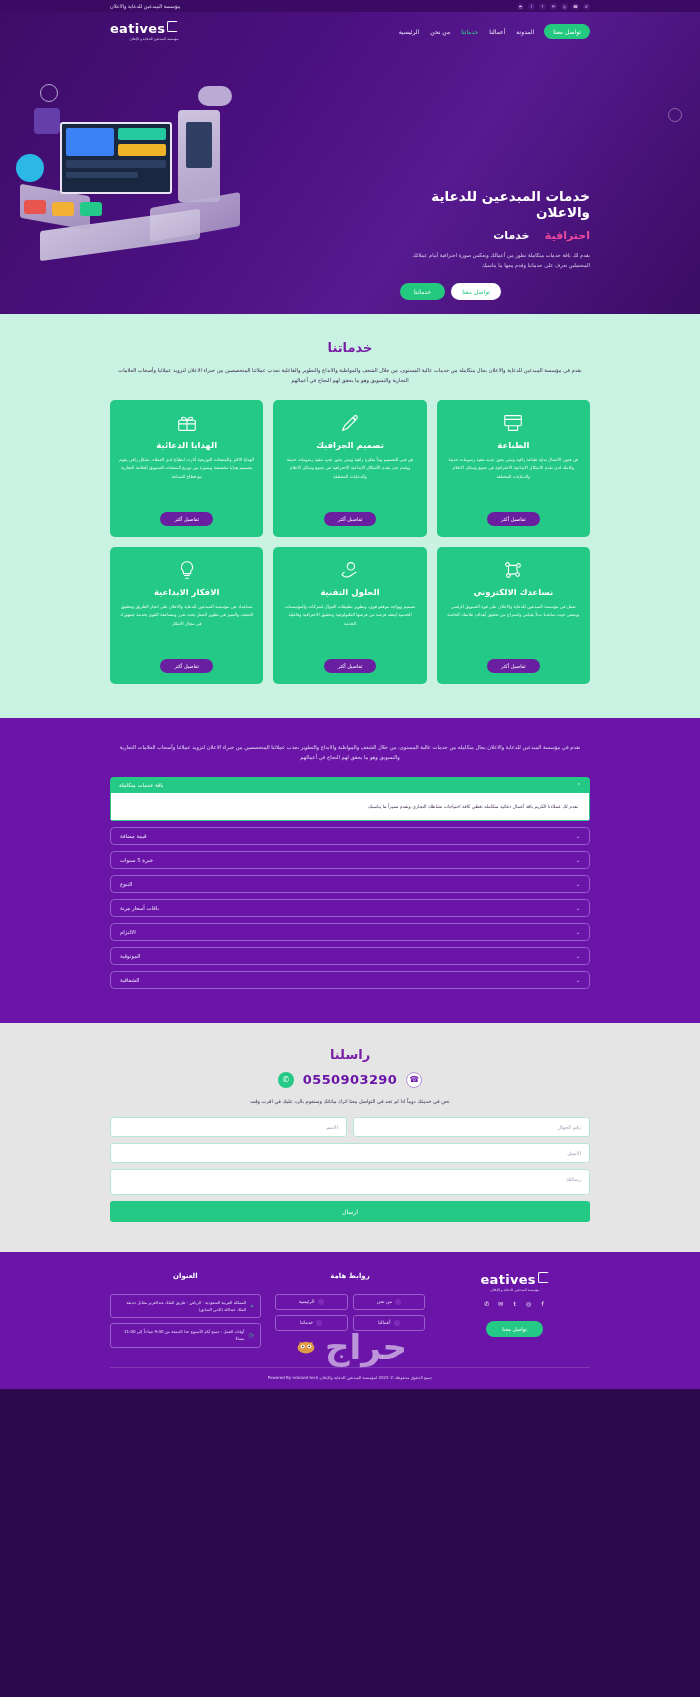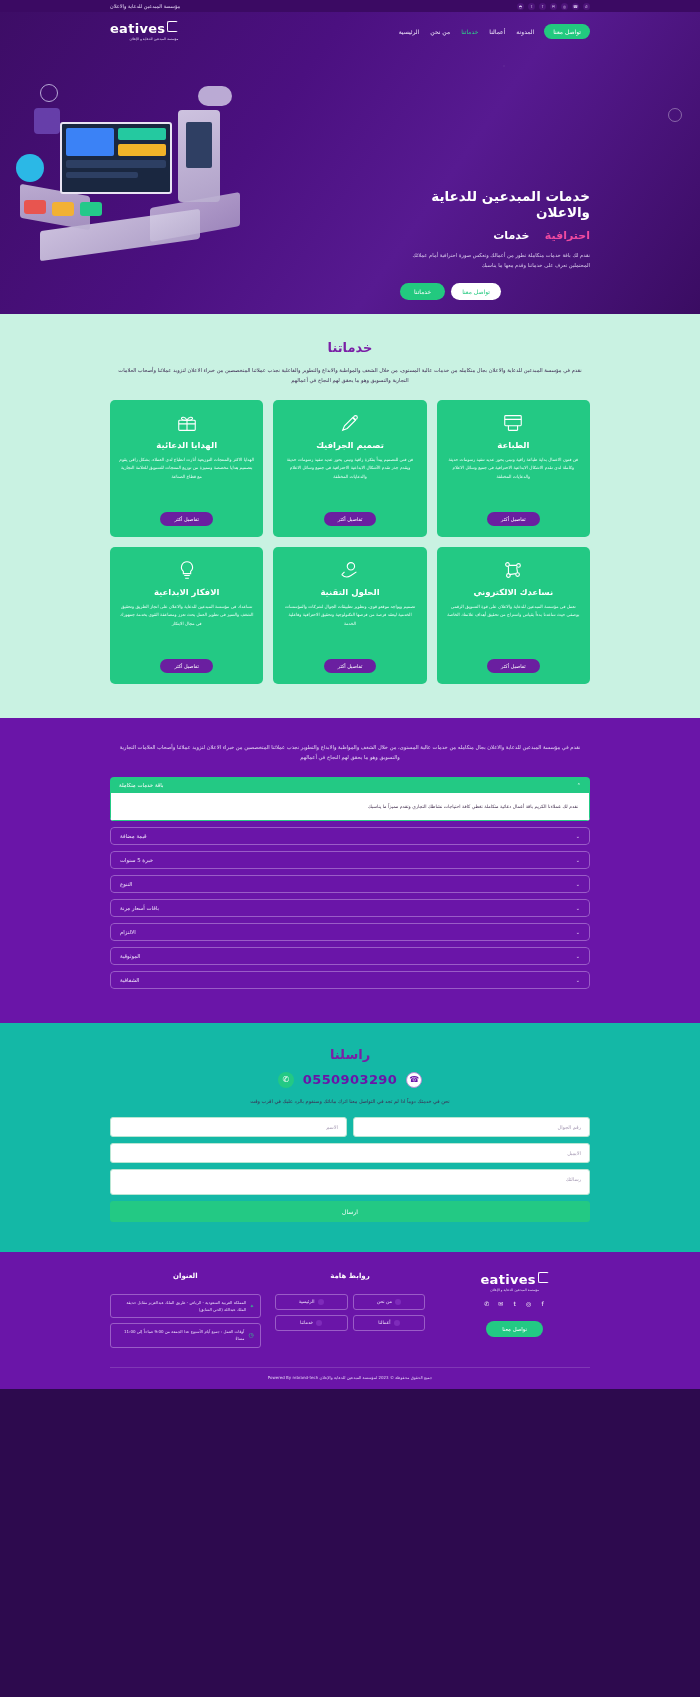--- a/index.html
+++ b/index.html
@@ -155,21 +155,21 @@
     font-size: 5.4px; cursor: pointer;
   }
   .acc-item.open .acc-head { background: #23c984; color: #fff; }
   .acc-item.closed .acc-head {
     background: #6a15a8; border: 1px solid #9a5cc7; color: #efe2fa; border-radius: 4px;
   }
   .acc-body { background: #fff; color: #44304f; font-size: 4.6px; line-height: 2; padding: 9px 11px; text-align: right; border:1px solid #23c984; border-top:none; }
   .chev { font-size: 5px; }
 
   
-  .contact { background: #14b8a6; padding: 24px 60px 30px; text-align: center; }
+  .contact { background: #e5e5e5; padding: 24px 60px 30px; text-align: center; }
   .contact .sec-title { color: #7a1fa6; }
   .phone-row { display: flex; align-items: center; justify-content: center; gap: 9px; margin: 8px 0 8px; }
   .phone-num { color: #6a15a8; font-size: 13px; font-weight: 700; letter-spacing: .4px; }
   .circ {
     width: 16px; height: 16px; border-radius: 50%;
     display: flex; align-items: center; justify-content: center;
     font-size: 8px;
   }
   .circ.wa { background: #23c984; color: #fff; }
   .circ.tel { background: #fff; color: #6a15a8; border: 1px solid #b48fd3; }
@@ -513,15 +513,26 @@
           <span>أوقات العمل : جميع أيام الأسبوع عدا الجمعة
 من 9:00 صباحاً إلى 11:00 مساءً</span>
         </div>
       </div>
 
     </div>
 
     <div class="copyright">جميع الحقوق محفوظة © 2023 لمؤسسة المبدعين للدعاية والإعلان
 Powered By mbrand-tech</div>
 
+    <div class="watermark">
+      <span class="wm-text">حراج</span>
+      <svg class="wm-badge" viewBox="0 0 40 30">
+        <ellipse cx="20" cy="16" rx="13" ry="9" fill="#f2b134" opacity=".85"></ellipse>
+        <circle cx="15" cy="14" r="3" fill="#fff"></circle>
+          <circle cx="25" cy="14" r="3" fill="#fff"></circle>
+        <circle cx="15" cy="14" r="1.3" fill="#333"></circle>
+          <circle cx="25" cy="14" r="1.3" fill="#333"></circle>
+        <path d="M10 8l5 3M30 8l-5 3" stroke="#f2b134" stroke-width="2" fill="none"></path>
+      </svg>
+    </div>
   </footer>
 
 </div>
 
 </body></html>

